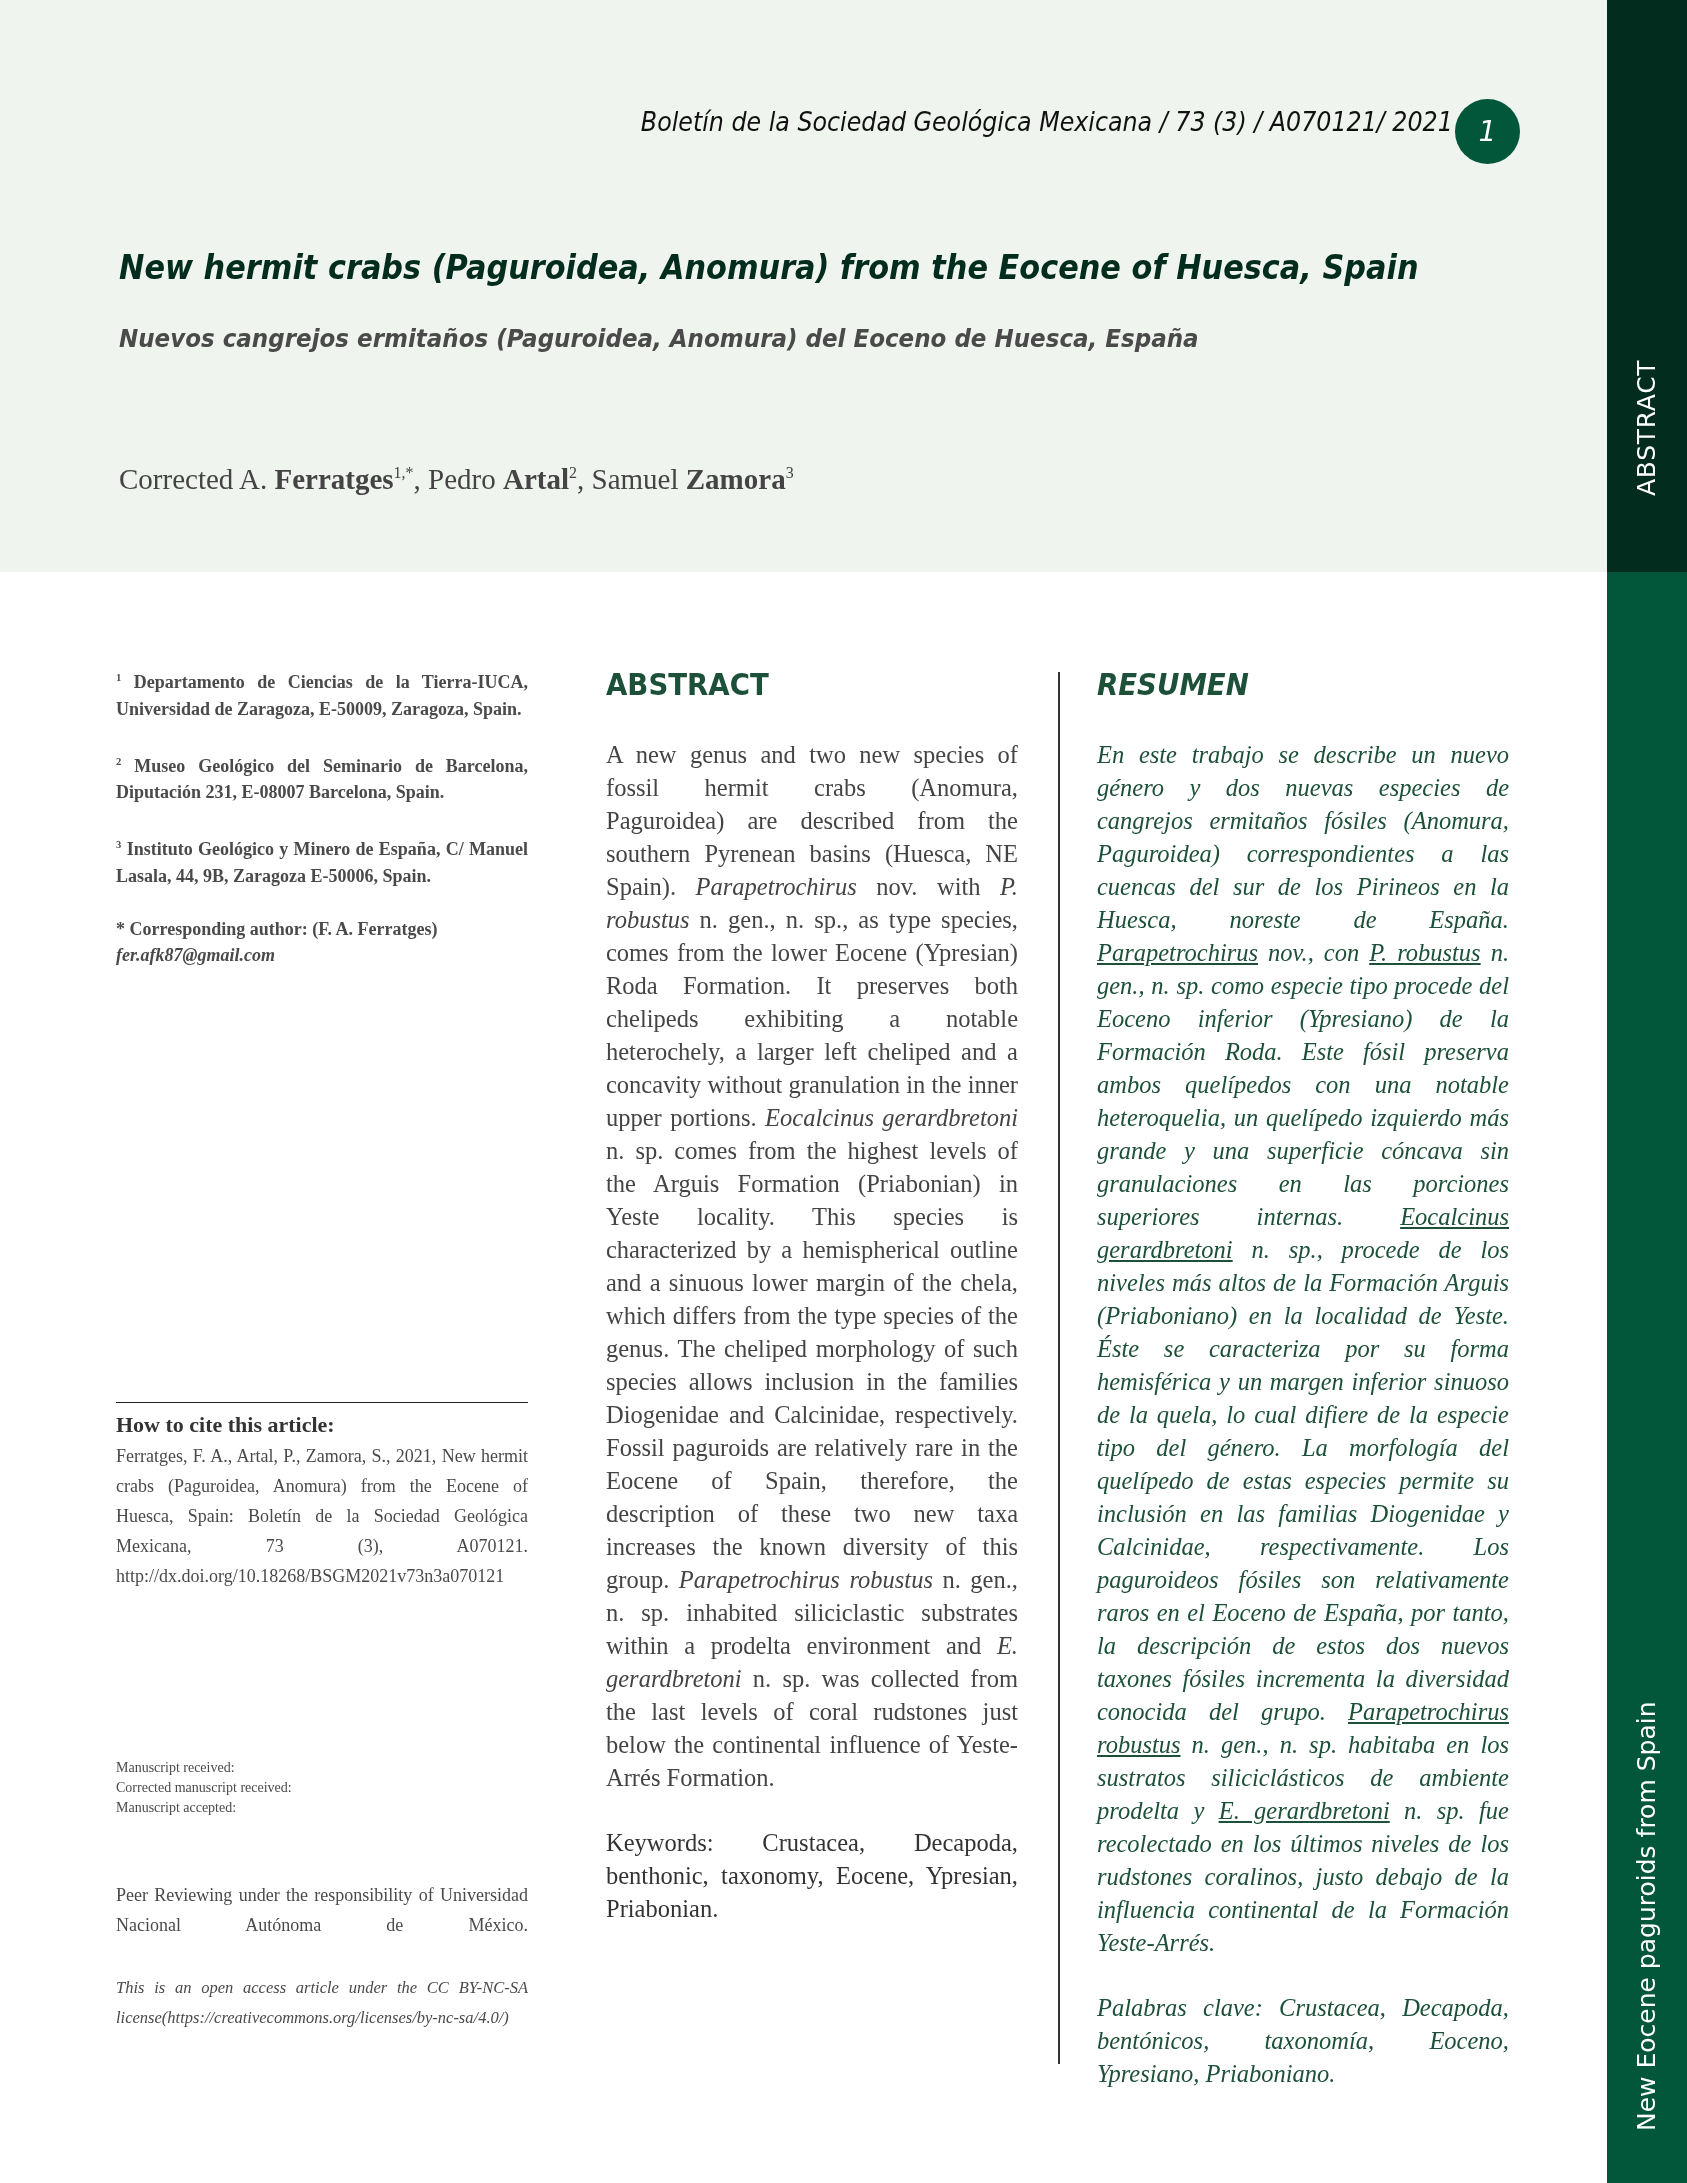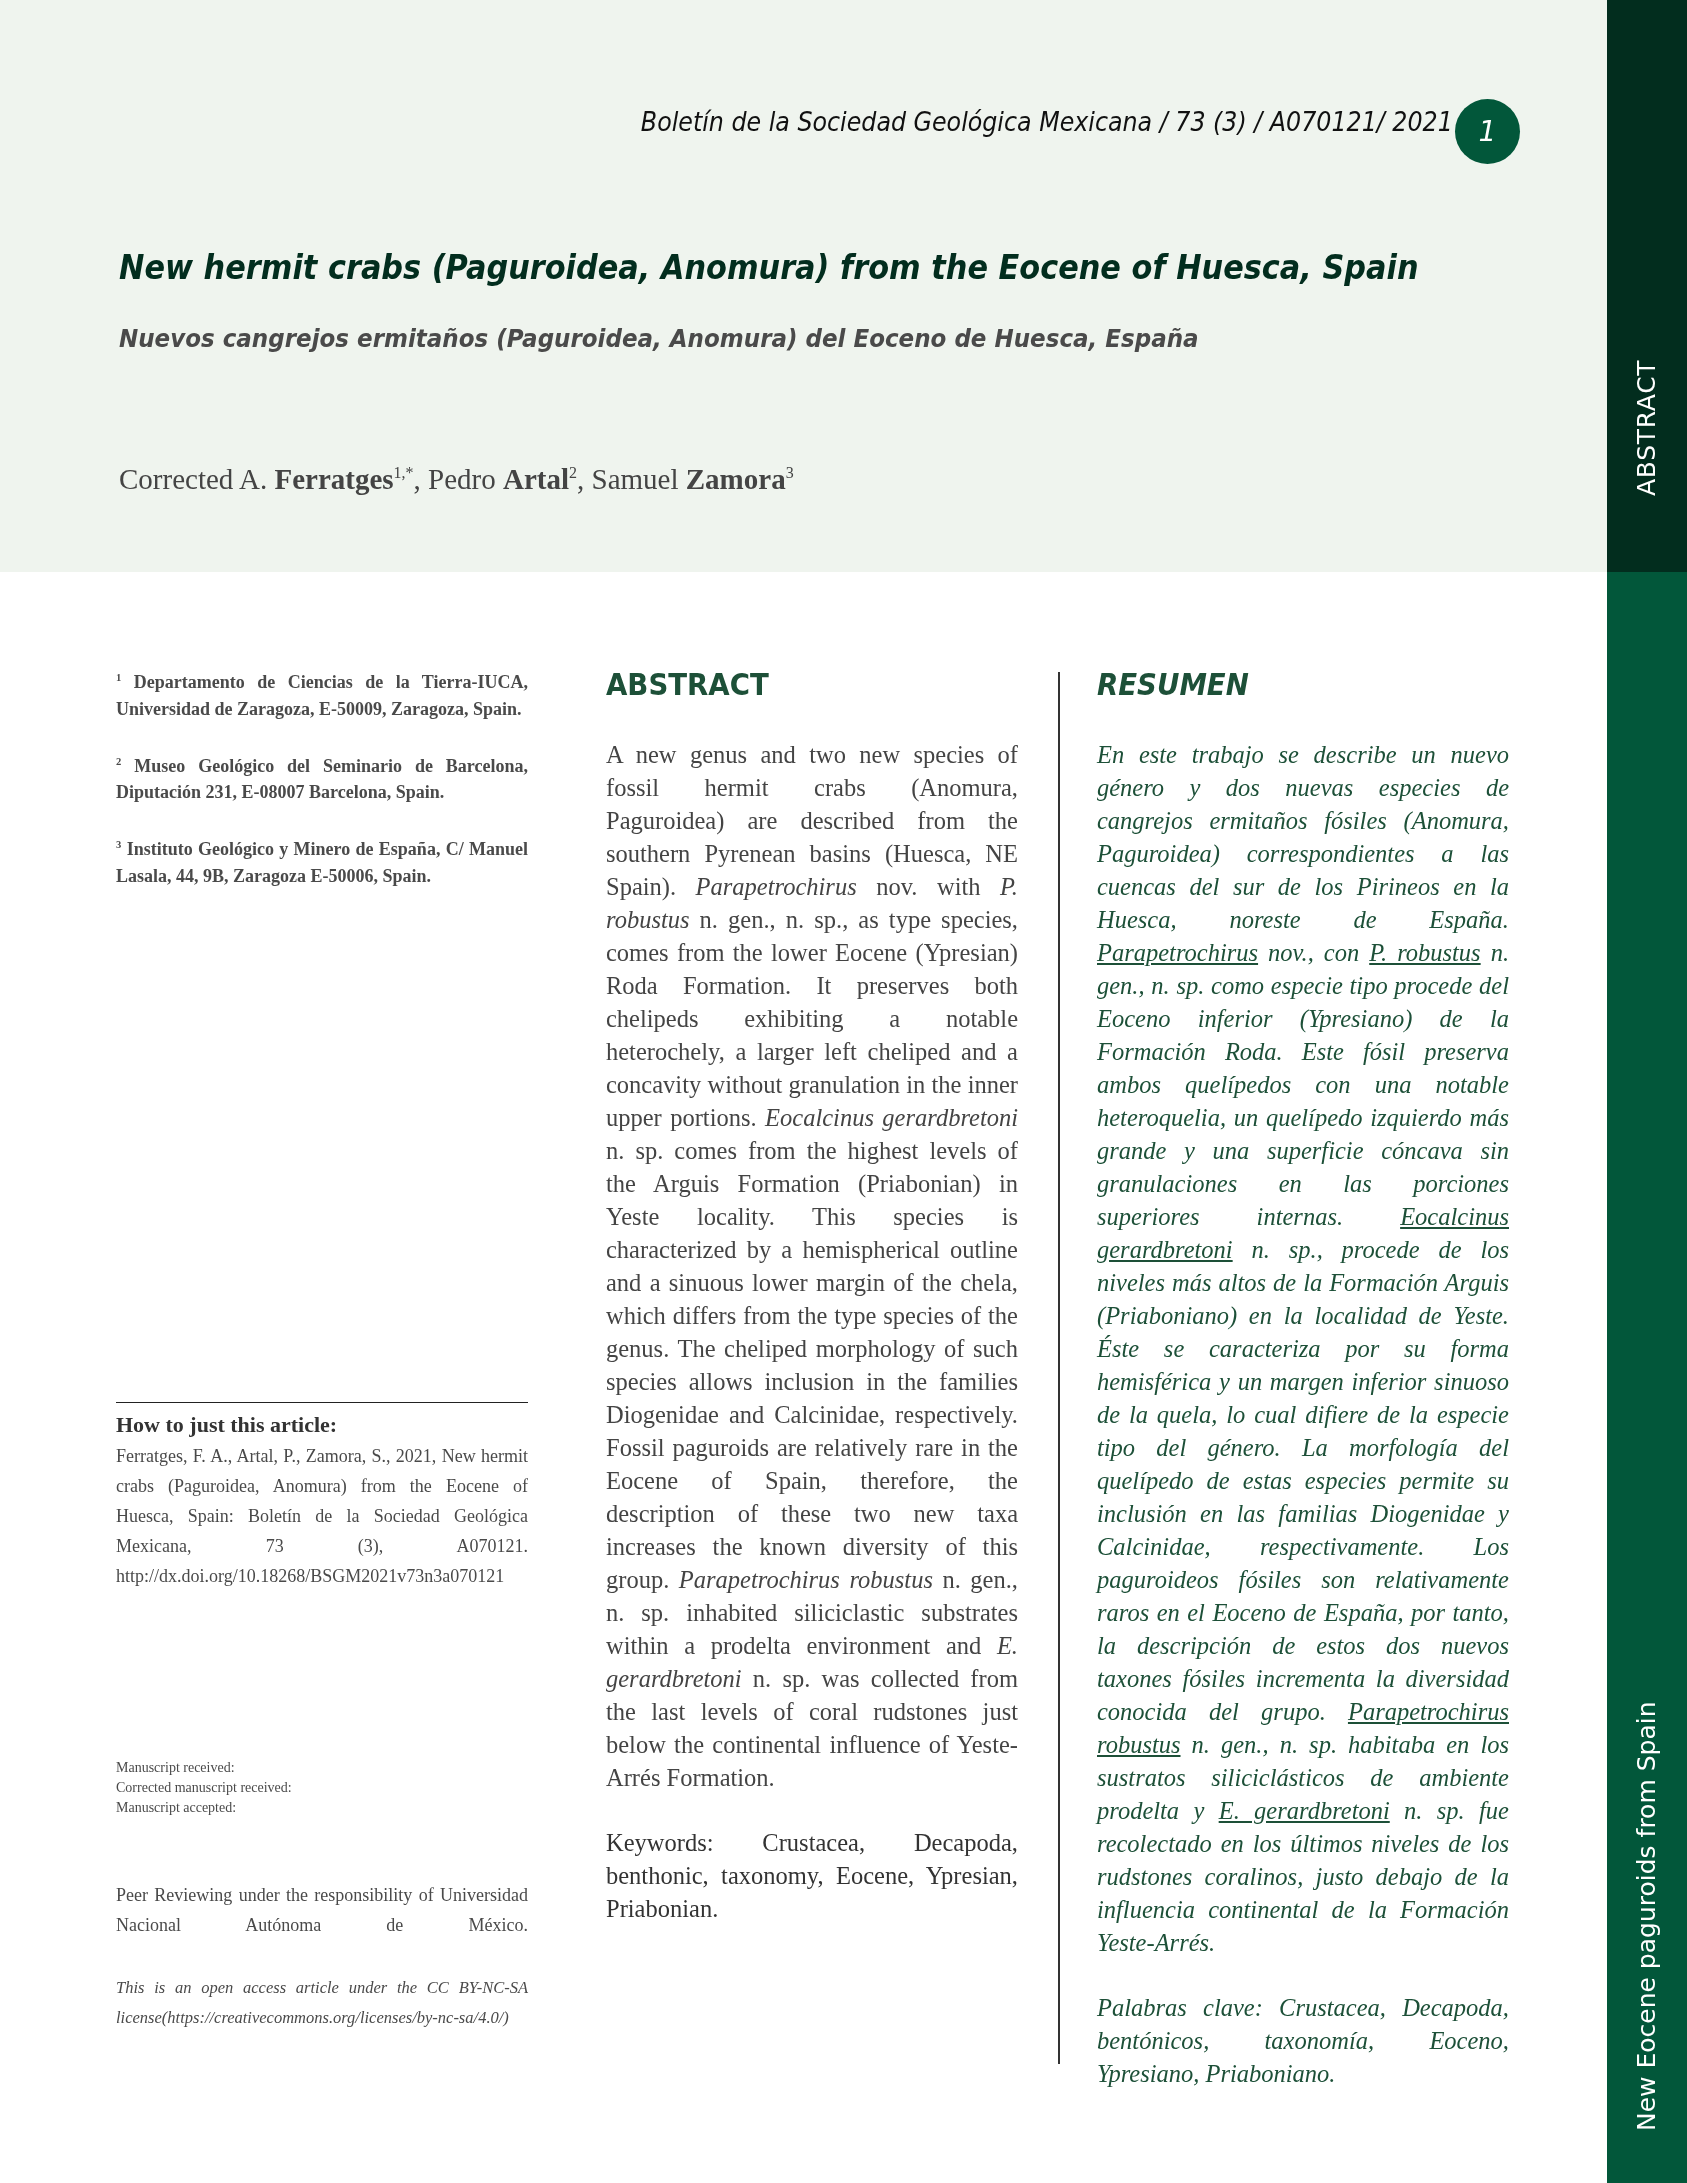--- a/index.html
+++ b/index.html
@@ -65,25 +65,26 @@
 <div class="title-es">Nuevos cangrejos ermitaños (Paguroidea, Anomura) del Eoceno de Huesca, España</div>
 
 <div class="authors">
   <span><span>Corrected A.</span> <b>Ferratges</b><sup>1,*</sup><span>, </span></span><span><span>Pedro</span> <b>Artal</b><sup>2</sup><span>, </span></span><span><span>Samuel</span> <b>Zamora</b><sup>3</sup></span>
 </div>
 
 <div class="leftcol">
   <p><sup>1</sup> <span>Departamento de Ciencias de la Tierra-IUCA, Universidad de Zaragoza, E-50009, Zaragoza, Spain.</span></p>
   <p><sup>2</sup> <span>Museo Geológico del Seminario de Barcelona, Diputación 231, E-08007 Barcelona, Spain.</span></p>
   <p><sup>3</sup> <span>Instituto Geológico y Minero de España, C/ Manuel Lasala, 44, 9B, Zaragoza E-50006, Spain.</span></p>
+  <p><span>* Corresponding author: (F. A. Ferratges)</span><br><span class="email">fer.afk87@gmail.com</span></p>
 </div>
 
 <div class="rule"></div>
 <div class="cite">
-  <h4>How to just this article:</h4>
+  <h4>How to cite this article:</h4>
   <div>Ferratges, F. A., Artal, P., Zamora, S., 2021, New hermit crabs (Paguroidea, Anomura) from the Eocene of Huesca, Spain: Boletín de la Sociedad Geológica Mexicana, 73 (3), A070121. http://dx.doi.org/10.18268/BSGM2021v73n3a070121</div>
 </div>
 
 <div class="dates">
   <div>Manuscript received:</div>
   <div>Corrected manuscript received:</div>
   <div>Manuscript accepted:</div>
 </div>
 
 <div class="peer">Peer Reviewing under the responsibility of Universidad Nacional Autónoma de México.</div>

